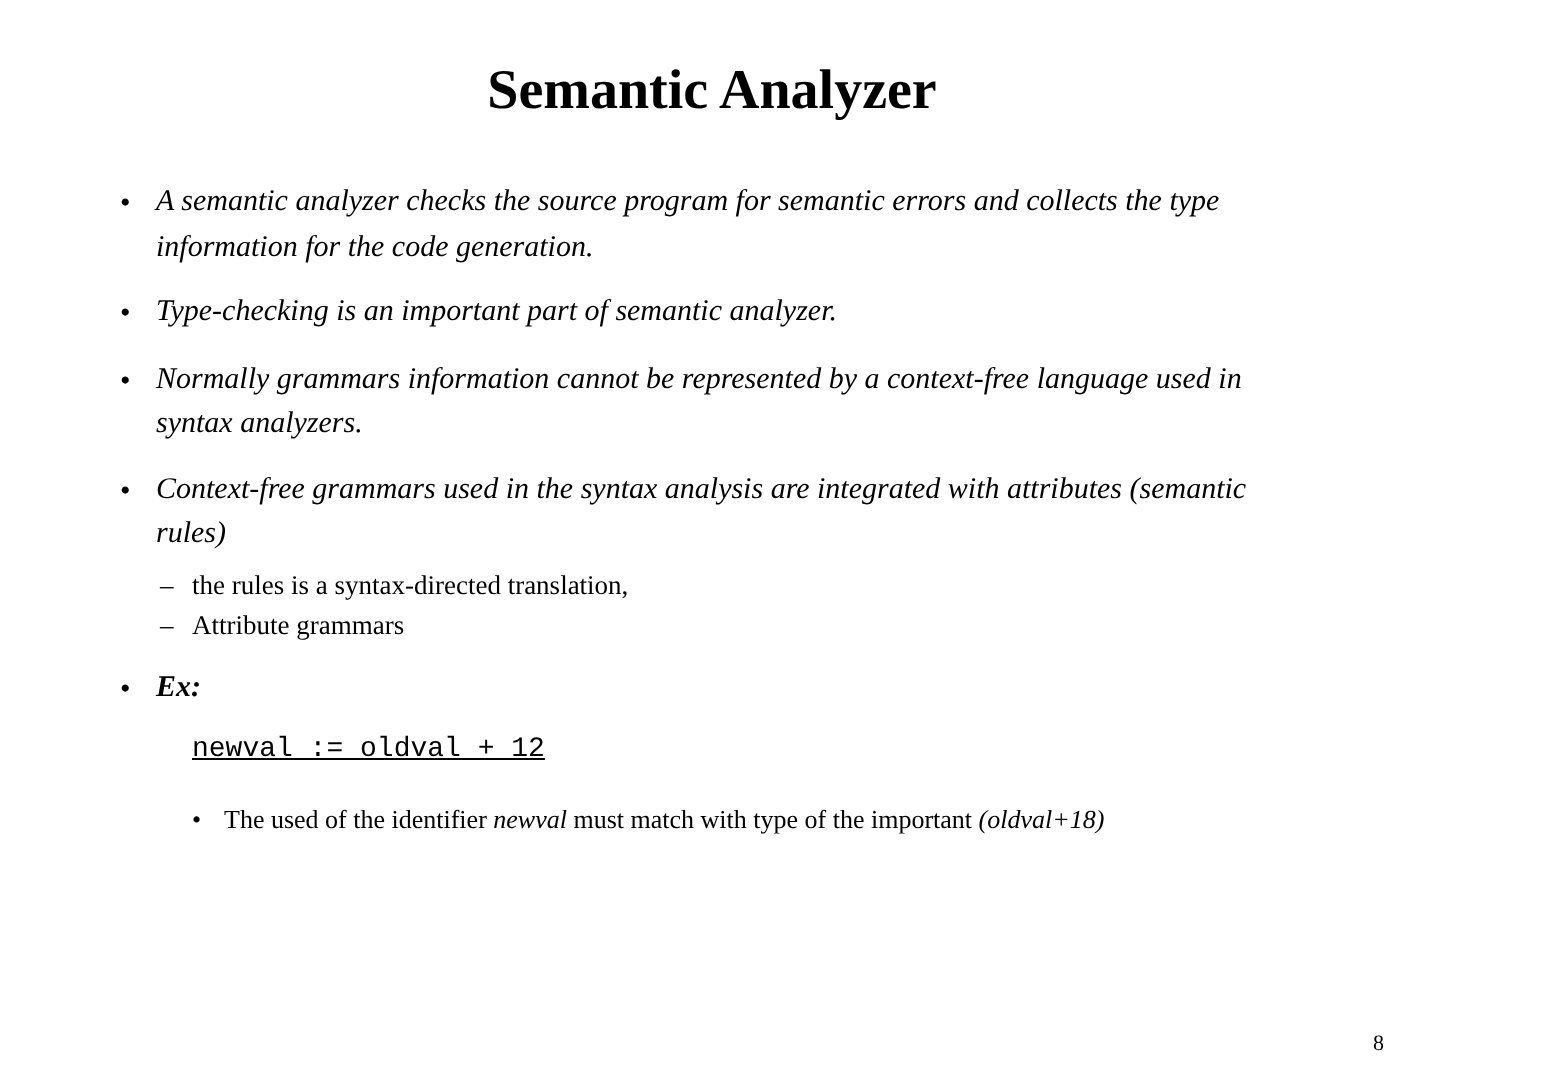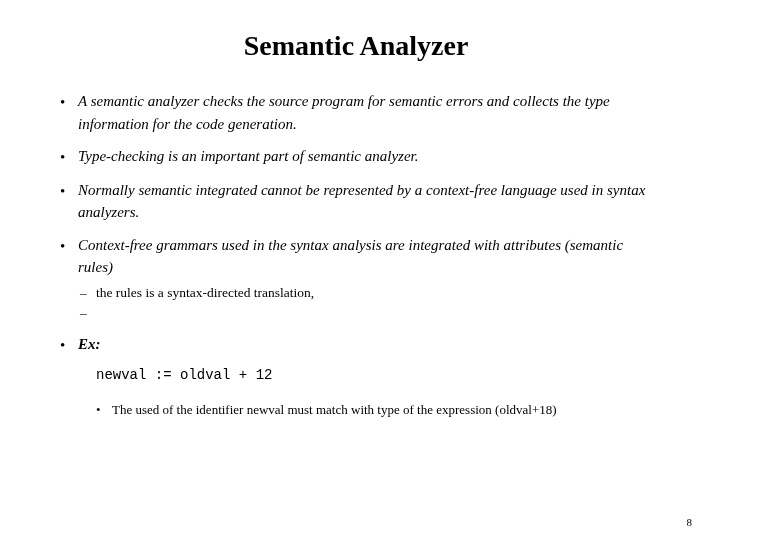--- a/index.html
+++ b/index.html
@@ -85,39 +85,41 @@
       font-size: 15px;
       font-weight: normal;
       text-align: right;
     }
 
     .code-block {
       font-family: 'Courier New', Courier, monospace;
       font-size: 14px;
       margin: 8px 0 8px 36px;
       color: #000000;
+      text-decoration: underline;
     }
 
     .nested-bullet {
       margin-left: 36px;
       margin-top: 6px;
       font-size: 13px;
       line-height: 1.5;
     }
 
     .nested-bullet-item {
       display: flex;
       align-items: flex-start;
     }
 
     .nested-dot {
       min-width: 16px;
     }
 
     .italic {
+      font-style: italic;
     }
 
     .page-number {
       position: absolute;
       bottom: 12px;
       right: 20px;
       font-size: 11px;
       color: #000000;
     }
   </style>
@@ -136,52 +138,53 @@
         <span class="bullet-text">A semantic analyzer checks the source program for semantic errors and collects the type information for the code generation.</span>
       </li>
 
       <li>
         <span class="bullet-dot">•</span>
         <span class="bullet-text">Type-checking is an important part of semantic analyzer.</span>
       </li>
 
       <li>
         <span class="bullet-dot">•</span>
-        <span class="bullet-text">Normally semantic integrated cannot be represented by a context-free language used in syntax analyzers.</span>
+        <span class="bullet-text">Normally grammars information cannot be represented by a context-free language used in syntax analyzers.</span>
       </li>
 
       <li style="flex-direction: column;">
         <div style="display:flex; align-items:flex-start;">
           <span class="bullet-dot">•</span>
           <span class="bullet-text">Context-free grammars used in the syntax analysis are integrated with attributes (semantic rules)</span>
         </div>
         <ul class="sub-list">
           <li>
             <span class="sub-dot">–</span>
             <span>the rules is a syntax-directed translation,</span>
           </li>
           <li>
             <span class="sub-dot">–</span>
+            <span>Attribute grammars</span>
           </li>
         </ul>
       </li>
 
       <li style="flex-direction: column;">
         <div style="display:flex; align-items:flex-start;">
           <span class="bullet-dot">•</span>
           <span class="bullet-text ex-label">
             <strong>Ex:</strong>
           </span>
         </div>
         <div class="code-block">newval  :=  oldval  +  12</div>
         <div class="nested-bullet">
           <div class="nested-bullet-item">
             <span class="nested-dot">•</span>
             <span>
-              <span>The used of the identifier </span><span class="italic">newval</span><span>  must match with type of the expression </span><span class="italic">(oldval+18)</span>
+              <span>The used of the identifier </span><span class="italic">newval</span><span>  must match with type of the important </span><span class="italic">(oldval+18)</span>
             </span>
           </div>
         </div>
       </li>
 
     </ul>
   </div>
 
   <div class="page-number">8</div>
 

